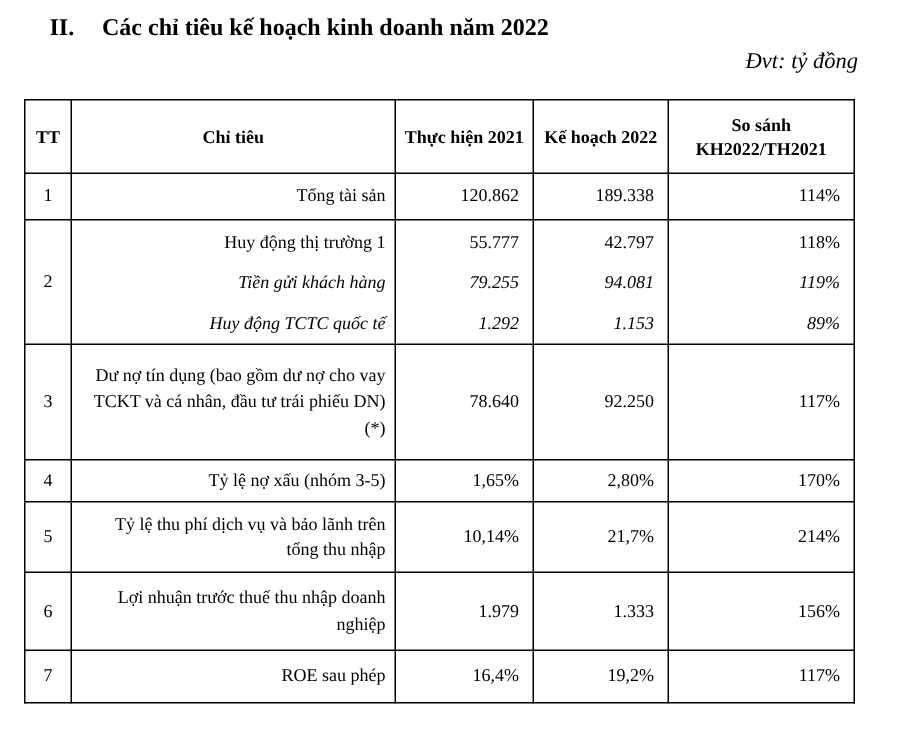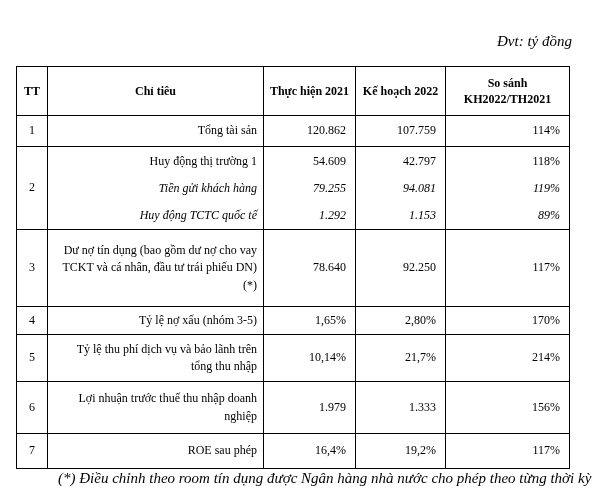--- a/index.html
+++ b/index.html
@@ -25,20 +25,23 @@
   .indent { padding-left:13px; }
 
   .footnote { position:absolute; top:470px; left:58px; font-size:15px; font-style:italic;
     white-space:nowrap; }
 </style>
 </head>
 <body>
 
 <div class="page">
 
+  <div class="title-row">
+    <span class="sec-num">II.</span><span>Các chỉ tiêu kế hoạch kinh doanh năm 2022</span>
+  </div>
 
   <div class="unit-note">Đvt: tỷ đồng</div>
 
   <table class="kpi">
     <colgroup>
       <col style="width:31px">
         <col style="width:216px">
         <col style="width:92px">
         <col style="width:90px">
         <col style="width:124px">
@@ -50,33 +53,33 @@
         <th>Thực hiện 2021</th>
         <th>Kế hoạch 2022</th>
         <th>So sánh KH2022/TH2021</th>
       </tr>
     </thead>
     <tbody>
       <tr style="height:31px">
         <td class="tt">1</td>
         <td class="label">Tổng tài sản</td>
         <td class="num">120.862</td>
-        <td class="num">107.759</td>
+        <td class="num">189.338</td>
         <td class="num">114%</td>
       </tr>
 
       <tr style="height:82px">
         <td class="tt">2</td>
         <td class="label">
           <div class="cell-line">Huy động thị trường 1</div>
           <div class="cell-line ital indent">Tiền gửi khách hàng</div>
           <div class="cell-line ital indent">Huy động TCTC quốc tế</div>
         </td>
         <td class="num">
-          <div class="cell-line">54.609</div>
+          <div class="cell-line">55.777</div>
           <div class="cell-line ital">79.255</div>
           <div class="cell-line ital">1.292</div>
         </td>
         <td class="num">
           <div class="cell-line">42.797</div>
           <div class="cell-line ital">94.081</div>
           <div class="cell-line ital">1.153</div>
         </td>
         <td class="num">
           <div class="cell-line">118%</div>
@@ -120,15 +123,14 @@
       <tr style="height:35px">
         <td class="tt">7</td>
         <td class="label">ROE sau phép</td>
         <td class="num">16,4%</td>
         <td class="num">19,2%</td>
         <td class="num">117%</td>
       </tr>
     </tbody>
   </table>
 
-  <div class="footnote">(*) Điều chỉnh theo room tín dụng được Ngân hàng nhà nước cho phép theo từng thời kỳ</div>
 
 </div>
 
 </body></html>

